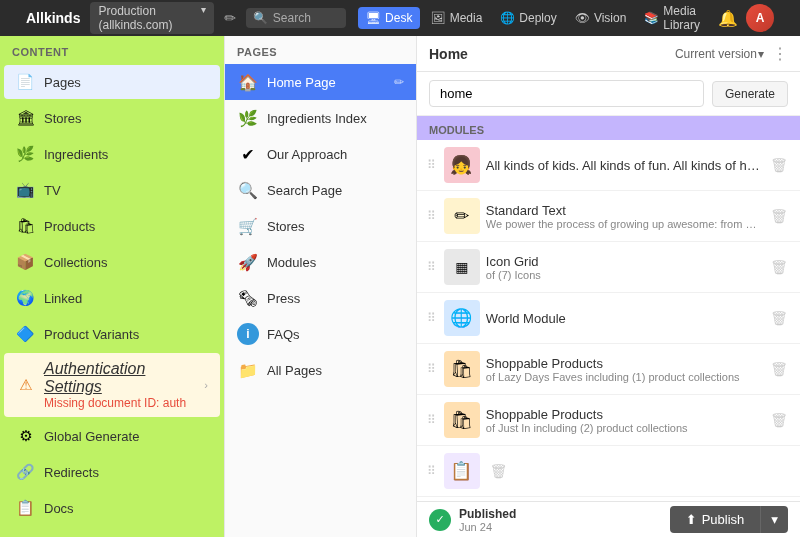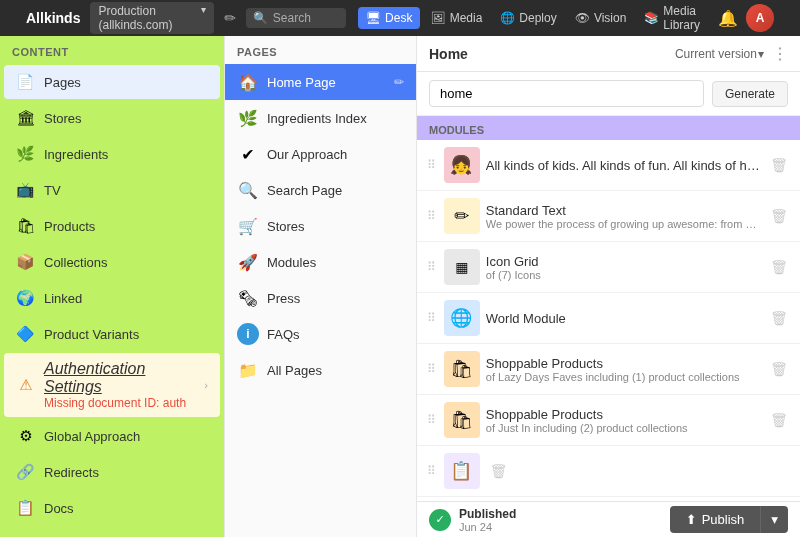--- a/index.html
+++ b/index.html
@@ -161,21 +161,21 @@
     <div class="sidebar-item warn" style="background:#fff8e1;">
       <div class="sidebar-item-icon" style="color:#e67e22;">⚠</div>
       <div style="flex:1; min-width:0;">
         <div class="sidebar-item-label" style="font-style:italic; font-size:16px;text-decoration:underline;">Authentication Settings</div>
         <div class="sidebar-item-sublabel">Missing document ID: auth</div>
       </div>
       <span class="sidebar-item-arrow">›</span>
     </div>
     <div class="sidebar-item">
       <div class="sidebar-item-icon">⚙</div>
-      <span class="sidebar-item-label">Global Approach</span>
+      <span class="sidebar-item-label">Global Generate</span>
     </div>
     <div class="sidebar-item">
       <div class="sidebar-item-icon">🔗</div>
       <span class="sidebar-item-label">Redirects</span>
     </div>
     <div class="sidebar-item">
       <div class="sidebar-item-icon">📋</div>
       <span class="sidebar-item-label">Docs</span>
     </div>
   </div>

